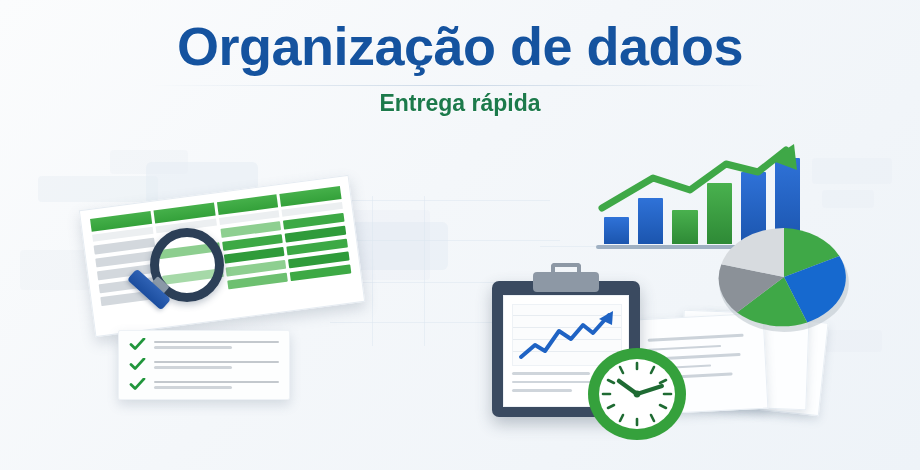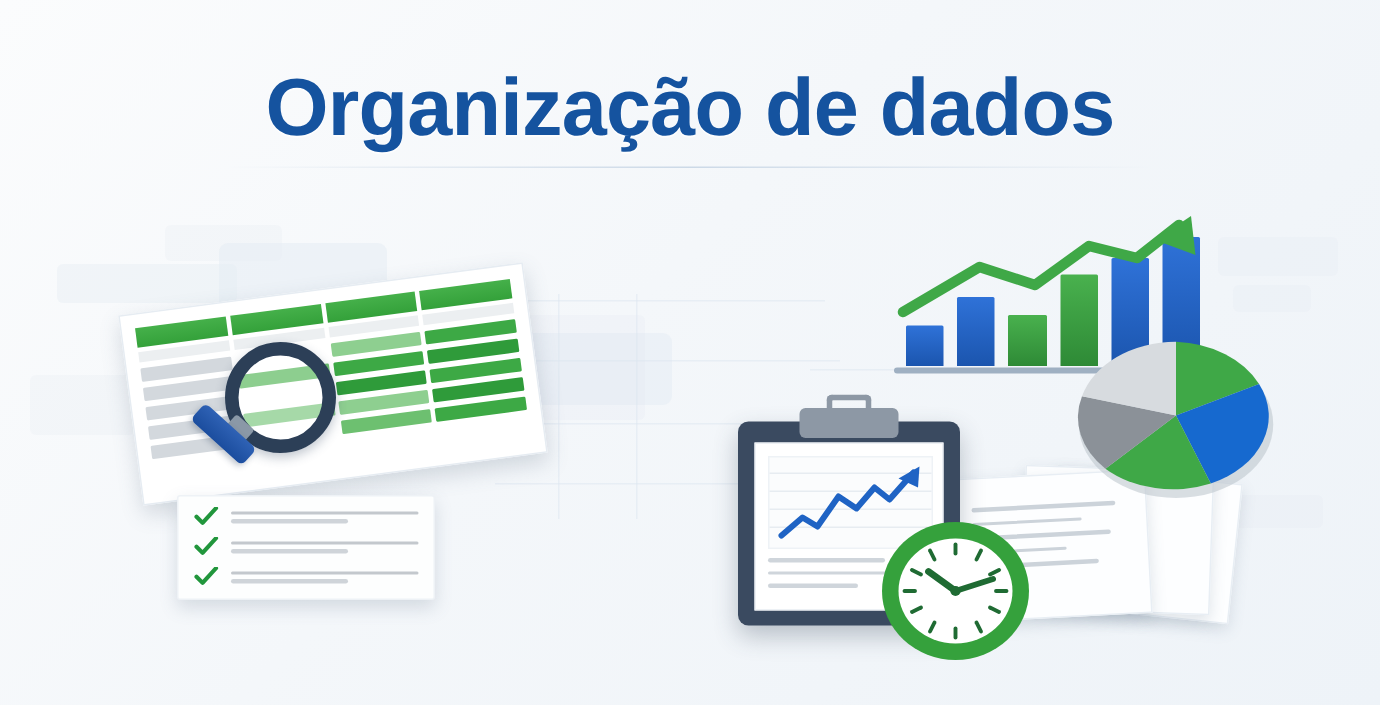--- a/index.html
+++ b/index.html
@@ -17,21 +17,21 @@
   .bgrect{position:absolute;background:#dfe8f1;opacity:.55;border-radius:4px;}
   .bgrect.soft{opacity:.32;}
   .bgrect.softer{opacity:.2;}
   .bgline{position:absolute;background:#dbe5ef;opacity:.5;}
   .bgcard{position:absolute;background:#e3ecf4;opacity:.5;border-radius:6px;}
 
   
   #header{position:absolute;left:0;top:0;width:920px;text-align:center;z-index:30;}
   #title{
     font-size:54px;font-weight:bold;color:#15539f;letter-spacing:-0.5px;
-    margin-top:44px;line-height:1.05;
+    margin-top:18px;line-height:1.05;
     text-shadow:0 1px 0 rgba(255,255,255,.7);
   }
   #title-rule{
     width:620px;height:1px;margin:10px auto 0 auto;
     background:linear-gradient(to right,rgba(210,222,236,0),#ccd9e7,rgba(210,222,236,0));
   }
   #sub1{
     font-size:23px;color:#5c6b78;margin-top:12px;font-weight:500;
     text-shadow:0 1px 0 rgba(255,255,255,.6);
   }
@@ -161,20 +161,21 @@
   <div class="bgrect softer" style="left:20px;top:250px;width:70px;height:40px;"></div>
   <div class="bgrect softer" style="left:812px;top:158px;width:80px;height:26px;"></div>
   <div class="bgrect softer" style="left:822px;top:190px;width:52px;height:18px;"></div>
   <div class="bgrect softer" style="left:818px;top:330px;width:64px;height:22px;"></div>
   <div class="bgrect softer" style="left:700px;top:350px;width:80px;height:30px;"></div>
   <div class="bgline" style="left:540px;top:246px;width:200px;height:1px;"></div>
 
   <div id="header">
     <div id="title">Organização de dados</div>
     <div id="title-rule"></div>
+    <div id="sub2">Entrega rápida</div>
   </div>
 
   <div id="sheet-wrap">
     <div id="sheet">
       <div class="sheet-headrow">
         <div></div>
         <div></div>
         <div></div>
         <div></div>
       </div>

